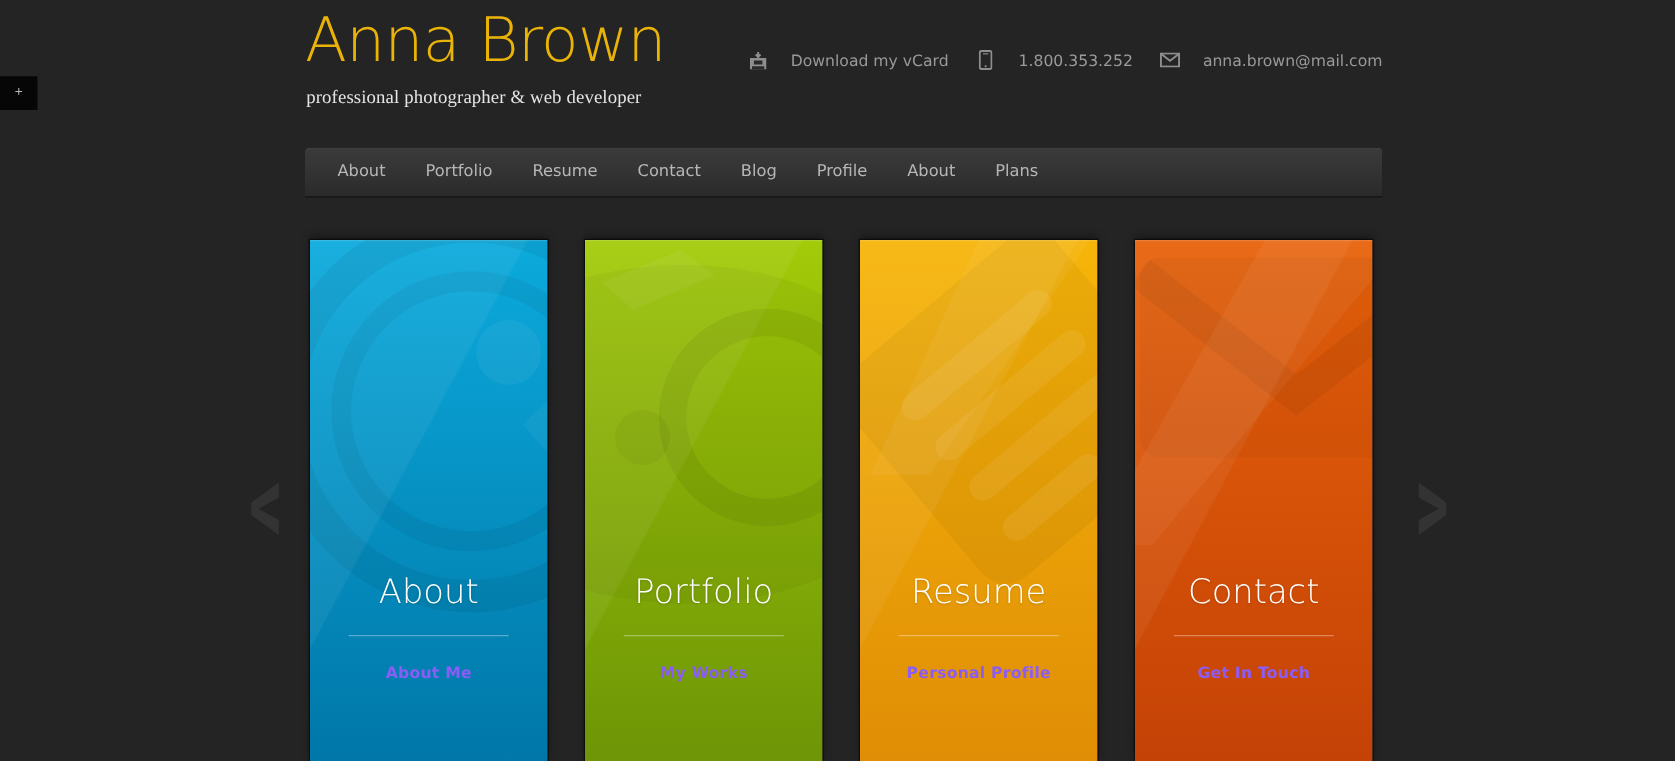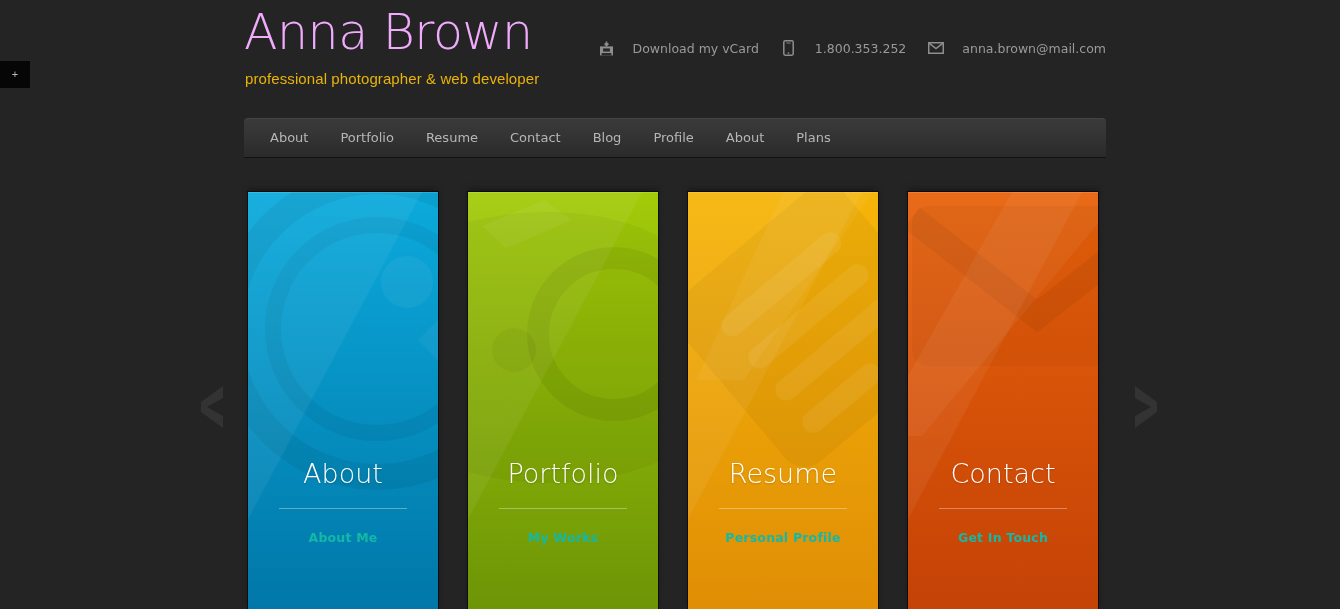--- a/index.html
+++ b/index.html
@@ -37,29 +37,29 @@
     left: 244px; top: 0px;
     width: 862px; height: 112px;
   }
   #site-title {
     position: absolute;
     left: 0px; top: 4px;
     font-family: "DejaVu Sans", sans-serif;
     font-weight: 300;
     font-size: 49px;
     letter-spacing: -0.5px;
-    color: #f0abfc;
+    color: #eab308;
     line-height: 58px;
   }
   #site-tagline {
     position: absolute;
     left: 1px; top: 70px;
-    font-family: Liberation Sans, sans-serif;
+    font-family: Liberation Serif, serif;
     font-size: 15px;
-    color: #eab308;
+    color: #e5e5e5;
     letter-spacing: 0.1px;
   }
 
   
   #contact-strip {
     position: absolute;
     right: 0px; top: 40px;
     display: flex;
     align-items: center;
     gap: 22px;
@@ -162,21 +162,21 @@
     margin: 18px auto 0 auto;
     width: 128px;
     height: 1px;
     background: rgba(255,255,255,0.34);
   }
   .panel-sub {
     margin-top: 21px;
     font-family: "DejaVu Sans", sans-serif;
     font-weight: bold;
     font-size: 12.5px;
-    color: #14b8a6;
+    color: #8b5cf6;
     letter-spacing: 0.2px;
   }
 
   
   .slider-arrow {
     position: absolute;
     top: 384px;
     width: 34px; height: 46px;
     cursor: pointer;
   }

